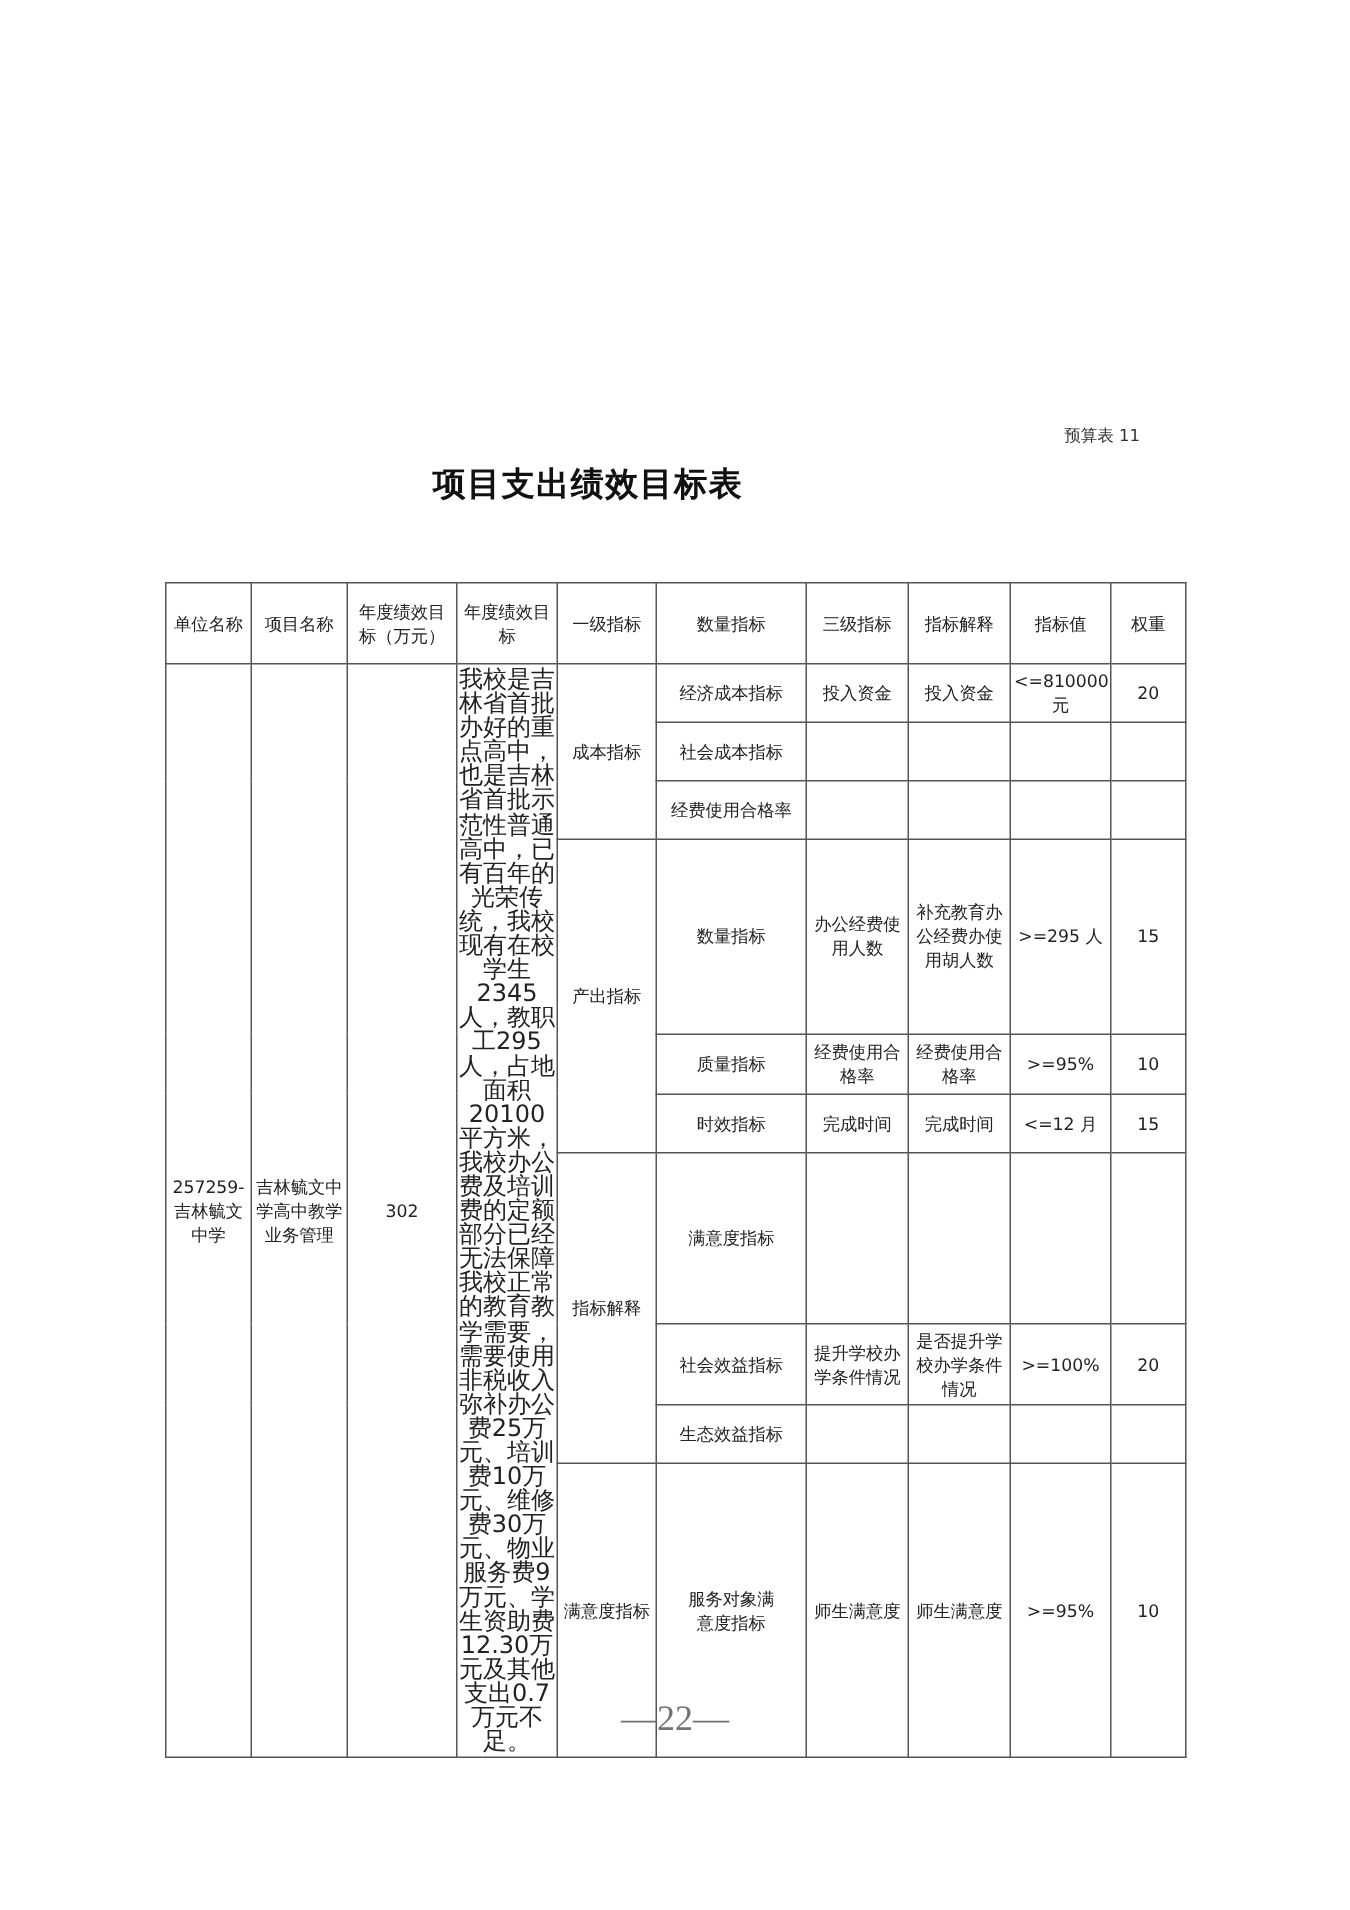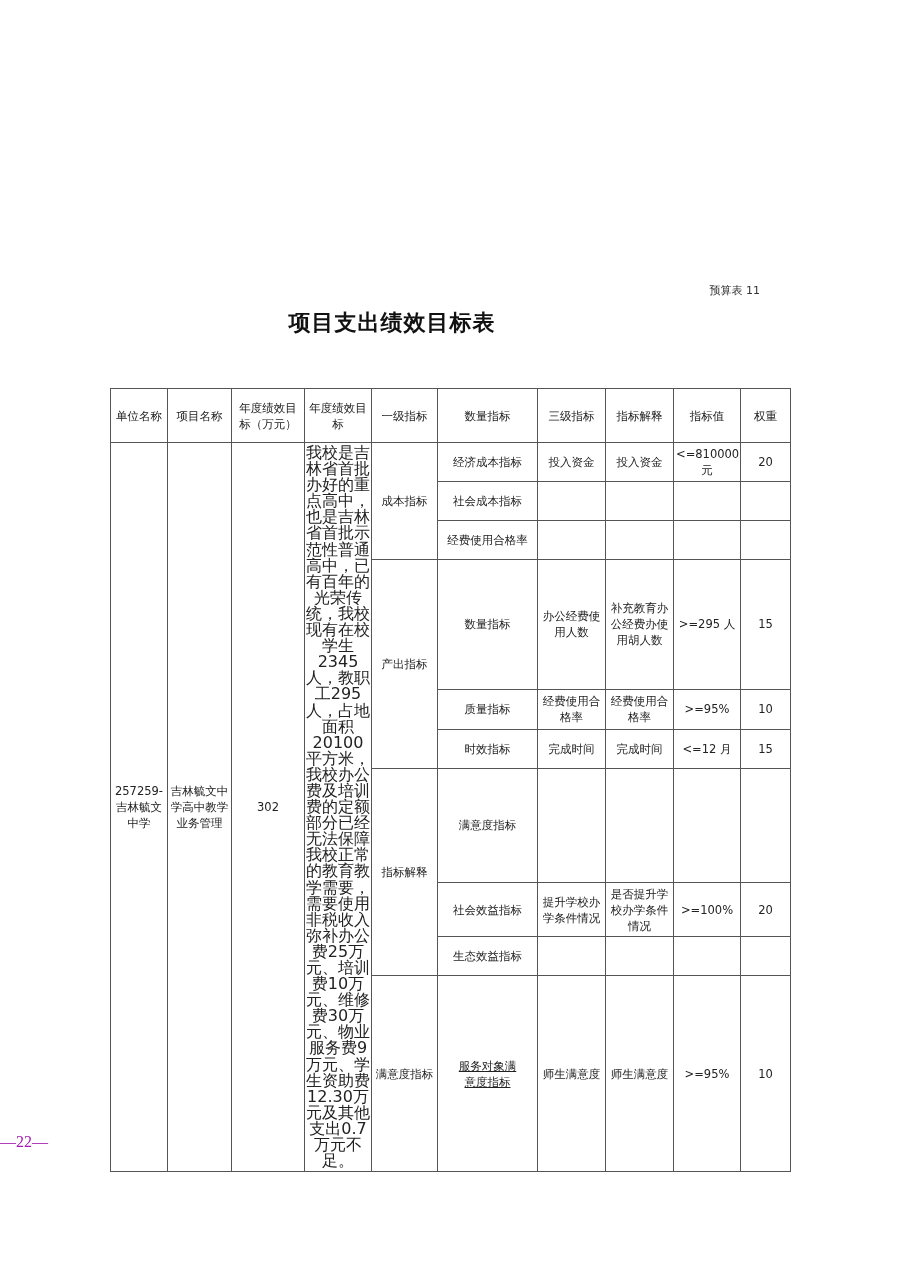--- a/index.html
+++ b/index.html
@@ -7,22 +7,22 @@
          font-family: "DejaVu Sans", "Liberation Sans", sans-serif; color: #222; }
   .table-label { position: absolute; left: 672px; top: 283px; width: 88px; text-align: right;
                  font-size: 11px; color: #333; }
   .title { position: absolute; left: 0; top: 308px; width: 784px; text-align: center;
            font-size: 22px; font-weight: bold; letter-spacing: 1px; color: #111; }
   table.perf { position: absolute; left: 110px; top: 388px; border-collapse: collapse;
                table-layout: fixed; width: 680px; }
   table.perf td { border: 1px solid #555; text-align: center; vertical-align: middle;
                   font-size: 11.5px; line-height: 16px; padding: 0 2px; color: #222; overflow: hidden; }
   table.perf td.goal { font-size: 16px; line-height: 16.1px; padding: 2px 1px; }
-  .page-number { position: absolute; left: 0; top: 1133px; width: 900px; 
-                 font-family: "Liberation Serif", "DejaVu Serif", serif; font-size: 16px; color: #a21caf; }
+  .page-number { position: absolute; left: 0; top: 1133px; width: 900px; text-align: center;
+                 font-family: "Liberation Serif", "DejaVu Serif", serif; font-size: 24px; color: #737373; }
 </style>
 </head>
 <body>
 
 <div class="table-label">预算表 11</div>
 <div class="title">项目支出绩效目标表</div>
 
 <table class="perf">
   <colgroup>
     <col style="width:57px">
@@ -118,21 +118,21 @@
   <tr style="height:39px">
     <td>生态效益指标</td>
     <td></td>
     <td></td>
     <td></td>
     <td></td>
   </tr>
 
   <tr style="height:196px">
     <td>满意度指标</td>
-    <td style="padding:0 18px;text-decoration:underline;">服务对象满意度指标</td>
+    <td style="padding:0 18px;">服务对象满意度指标</td>
     <td>师生满意度</td>
     <td>师生满意度</td>
     <td>&gt;=95%</td>
     <td>10</td>
   </tr>
 </tbody>
   </table>
 
 <div class="page-number">—22—</div>
 

